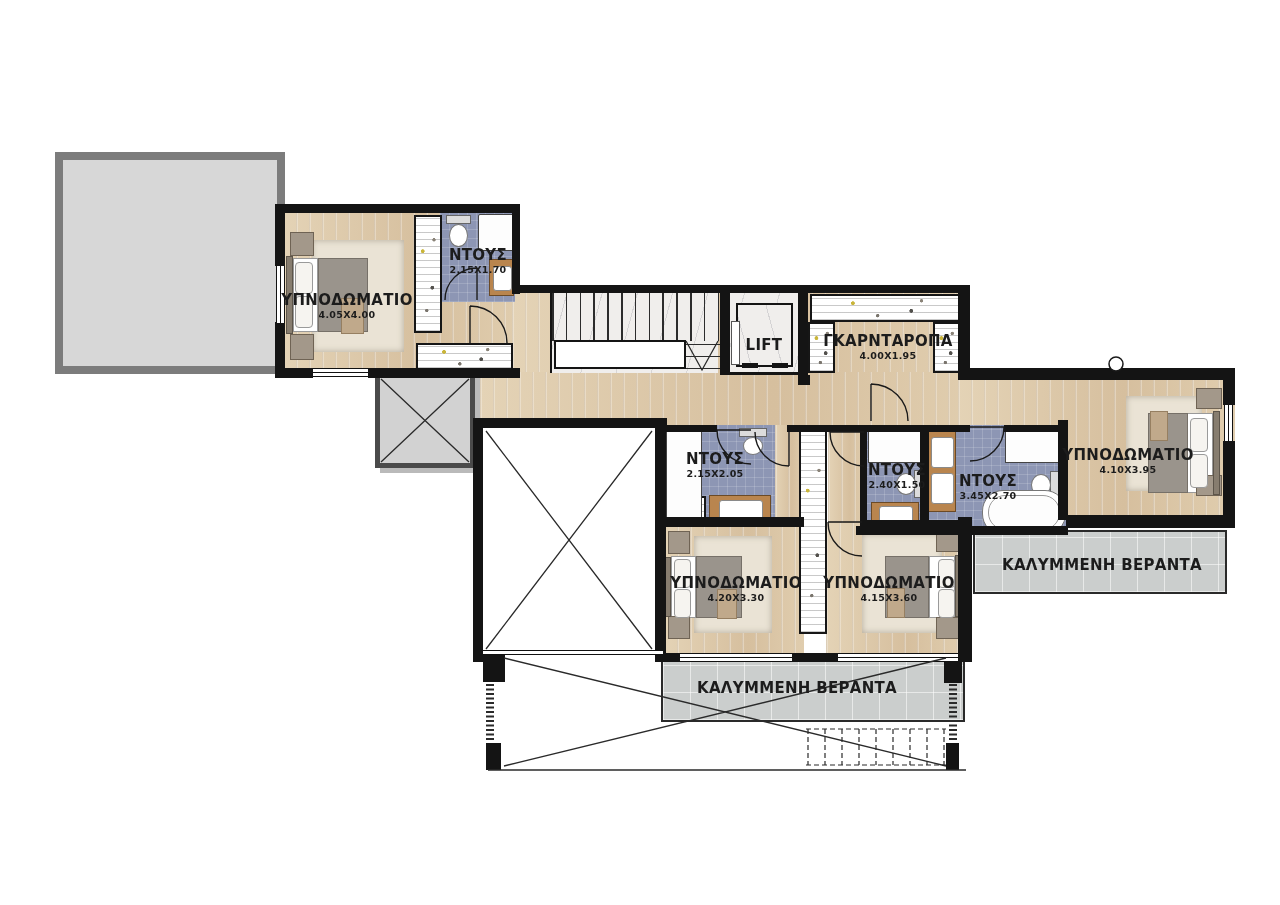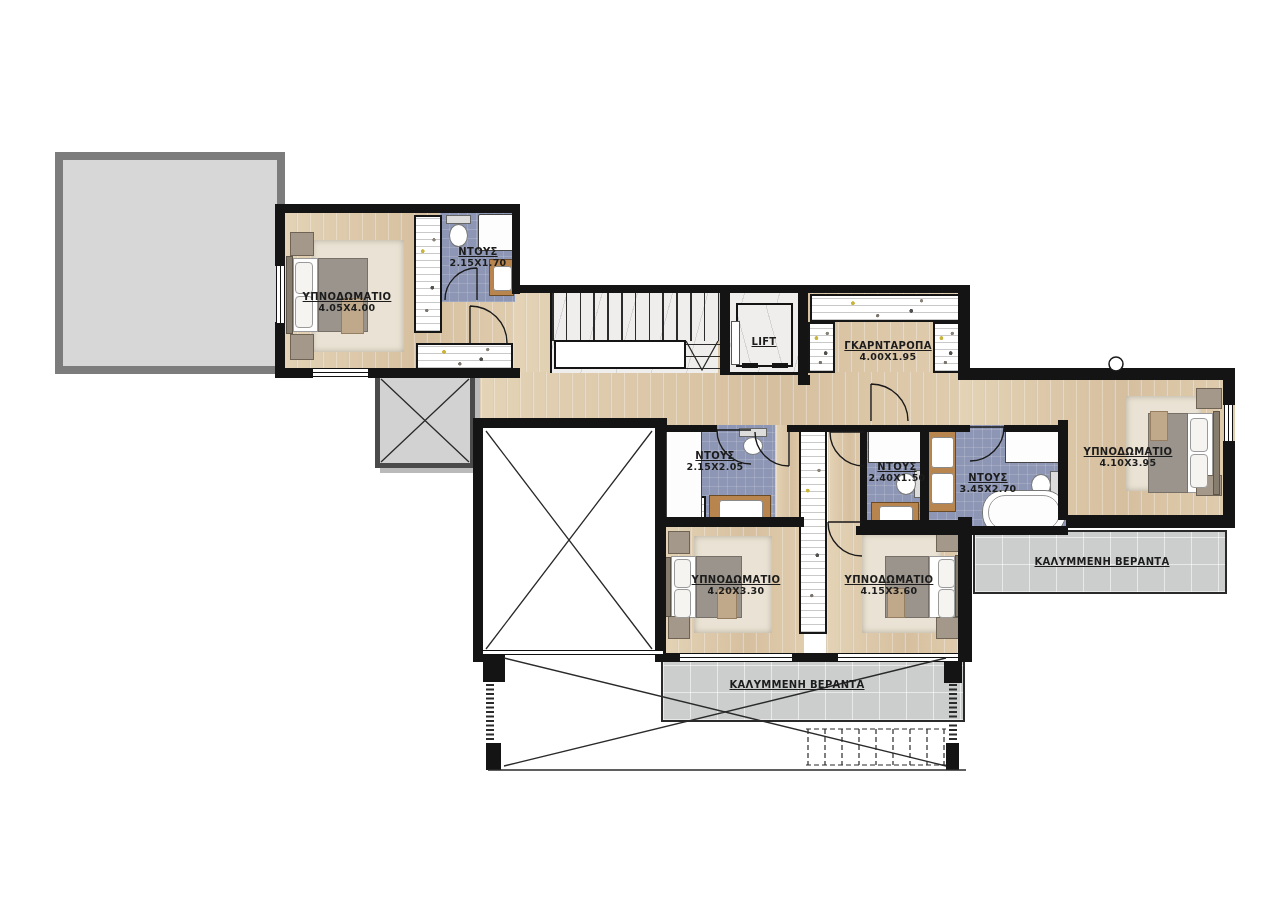--- a/index.html
+++ b/index.html
@@ -36,21 +36,21 @@
   .basin{position:absolute;z-index:25;background:#ffffff;border:1px solid #8a8a8a;border-radius:3px;}
   .rug{position:absolute;z-index:14;background:#eae3d5;box-shadow:0 0 6px rgba(120,110,90,.5) inset;}
   .headboard{position:absolute;z-index:18;background:#877d6f;border:1px solid #5d554a;box-sizing:border-box;}
   .mattress{position:absolute;z-index:16;background:#ffffff;border:1px solid #9a9a9a;box-sizing:border-box;}
   .pillow{position:absolute;z-index:19;background:#f6f4f0;border:1px solid #9a9a9a;border-radius:4px;}
   .blanket{position:absolute;z-index:18;background:#9a948c;border:1px solid #767068;box-sizing:border-box;}
   .throw{position:absolute;z-index:19;background:#c0a98b;border:1px solid #967f61;box-sizing:border-box;}
   .nightstand{position:absolute;z-index:18;background:#a3988a;border:1px solid #6f6354;box-sizing:border-box;}
   .label{position:absolute;z-index:60;transform:translateX(-50%);text-align:center;
          color:#1c1c1c;font-weight:bold;white-space:nowrap;}
-  .label .nm{display:block;font-size:10px;letter-spacing:.3px;text-decoration:underline;}
+  .label .nm{display:block;font-size:15px;letter-spacing:.3px;}
   .label .dm{display:block;font-size:9.5px;letter-spacing:.3px;}
   .label-big{font-size:12.5px;letter-spacing:.5px;}
   .rail{position:absolute;z-index:34;background:#fff;border-top:1.5px solid #111;border-bottom:1.5px solid #111;box-sizing:border-box;}
   svg.overlay{position:absolute;left:0;top:0;z-index:50;pointer-events:none;}
   .void-white{position:absolute;z-index:9;background:#fff;}
   .lift-car{position:absolute;z-index:26;border:2px solid #141414;box-sizing:border-box;background-color:#f0eeec;
     background-image:repeating-linear-gradient(75deg, rgba(150,150,158,0) 0 12px, rgba(150,150,158,.3) 12px 13px, rgba(150,150,158,0) 13px 30px);}
   .treads{position:absolute;z-index:14;background-image:repeating-linear-gradient(90deg,#2c2c2c 0 1.5px,rgba(0,0,0,0) 1.5px 13.8px);}
   .treads-h{position:absolute;z-index:14;background-image:repeating-linear-gradient(0deg,#2c2c2c 0 1.5px,rgba(0,0,0,0) 1.5px 12px);}
   .landing{position:absolute;z-index:15;background:#fff;border:2px solid #141414;box-sizing:border-box;}
@@ -255,21 +255,21 @@
     <span class="nm">ΥΠΝΟΔΩΜΑΤΙΟ</span>
     <span class="dm">4.05X4.00</span>
   </div>
   <div class="label" style="left:478px;top:246px;">
     <span class="nm">ΝΤΟΥΣ</span>
     <span class="dm">2.15X1.70</span>
   </div>
   <div class="label" style="left:764px;top:336px;">
     <span class="nm">LIFT</span>
   </div>
-  <div class="label" style="left:888px;top:340px;">
+  <div class="label" style="left:888px;top:332px;">
     <span class="nm">ΓΚΑΡΝΤΑΡΟΠΑ</span>
     <span class="dm">4.00X1.95</span>
   </div>
   <div class="label" style="left:715px;top:450px;">
     <span class="nm">ΝΤΟΥΣ</span>
     <span class="dm">2.15X2.05</span>
   </div>
   <div class="label" style="left:897px;top:461px;">
     <span class="nm">ΝΤΟΥΣ</span>
     <span class="dm">2.40X1.50</span>

